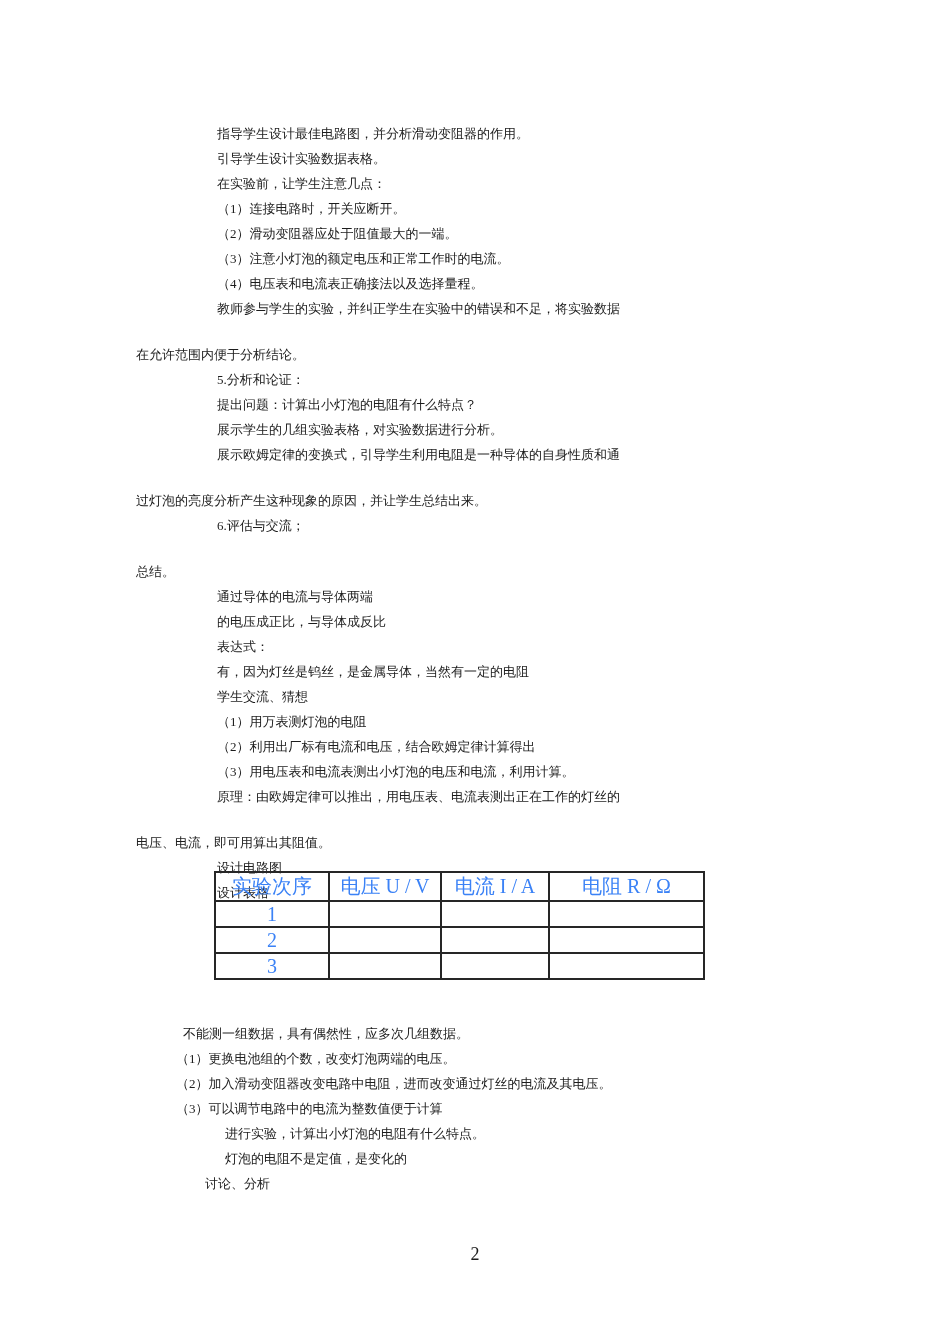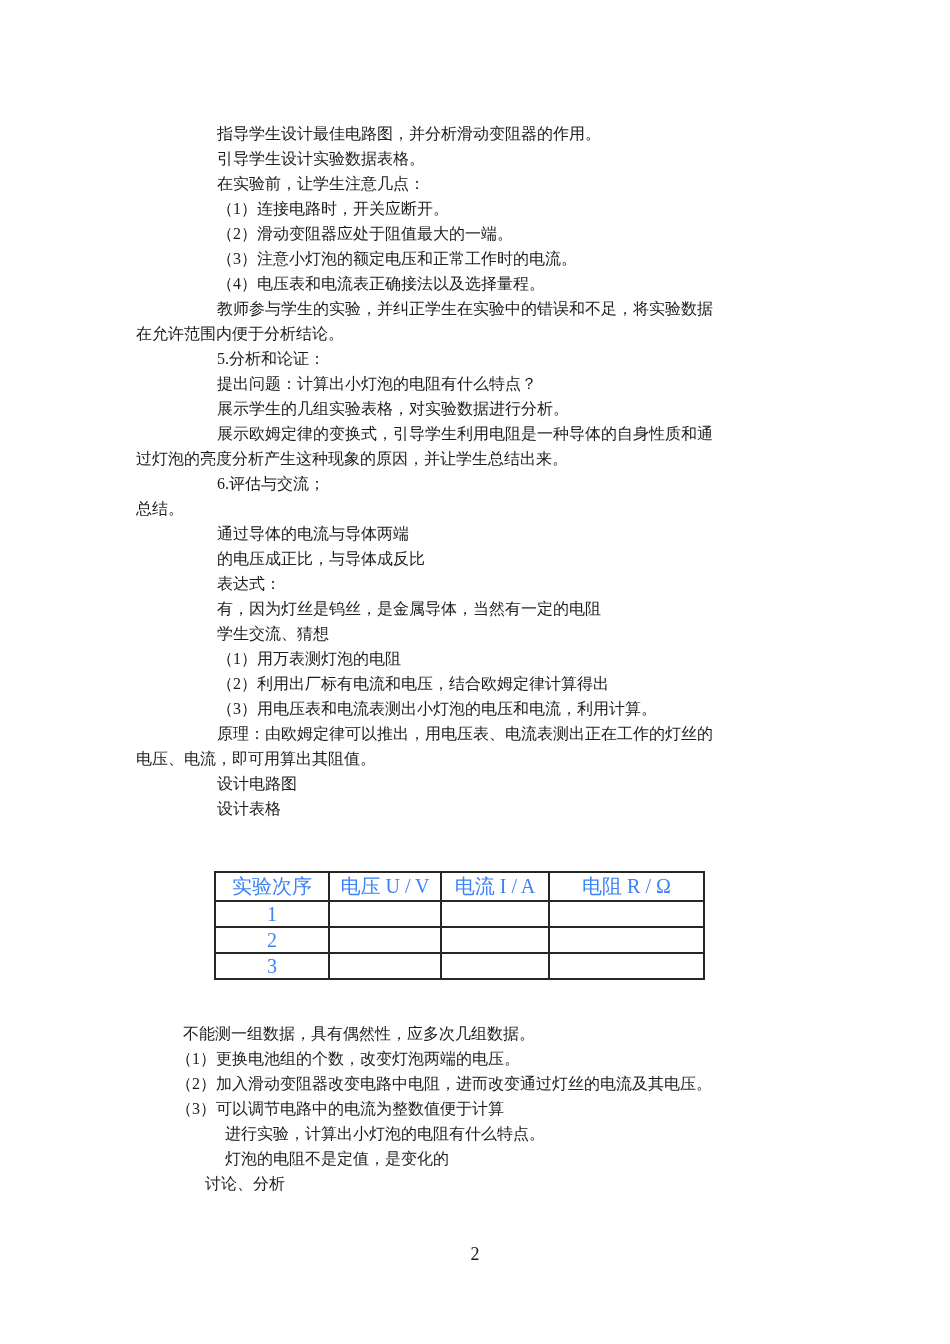--- a/index.html
+++ b/index.html
@@ -13,30 +13,30 @@
     height: 1344px;
     background: #ffffff;
     color: #1c1c1c;
     font-family: "Liberation Serif", "DejaVu Serif", serif;
     overflow: hidden;
   }
   .text-block {
     position: absolute;
     left: 136px;
     width: 760px;
-    font-size: 16px;
+    font-size: 13px;
     line-height: 25px;
     white-space: nowrap;
   }
   .tb1 { top: 121px; }
   .tb2 { top: 1001px; margin-top: 20px; }
   .line { height: 25px; }
   
   .ind-p  { padding-left: 81px; }  
-  .ind-0  { padding-left: 0; }     
+  .ind-0  { padding-left: 0; margin-top: 21px; }     
   .ind-a  { padding-left: 47px; }  
   .ind-b  { padding-left: 40px; }  
   .ind-c  { padding-left: 89px; }  
   .ind-d  { padding-left: 69px; }  
 
   table.exp-table {
     position: absolute;
     left: 214px;
     top: 871px;
     width: 489px;

